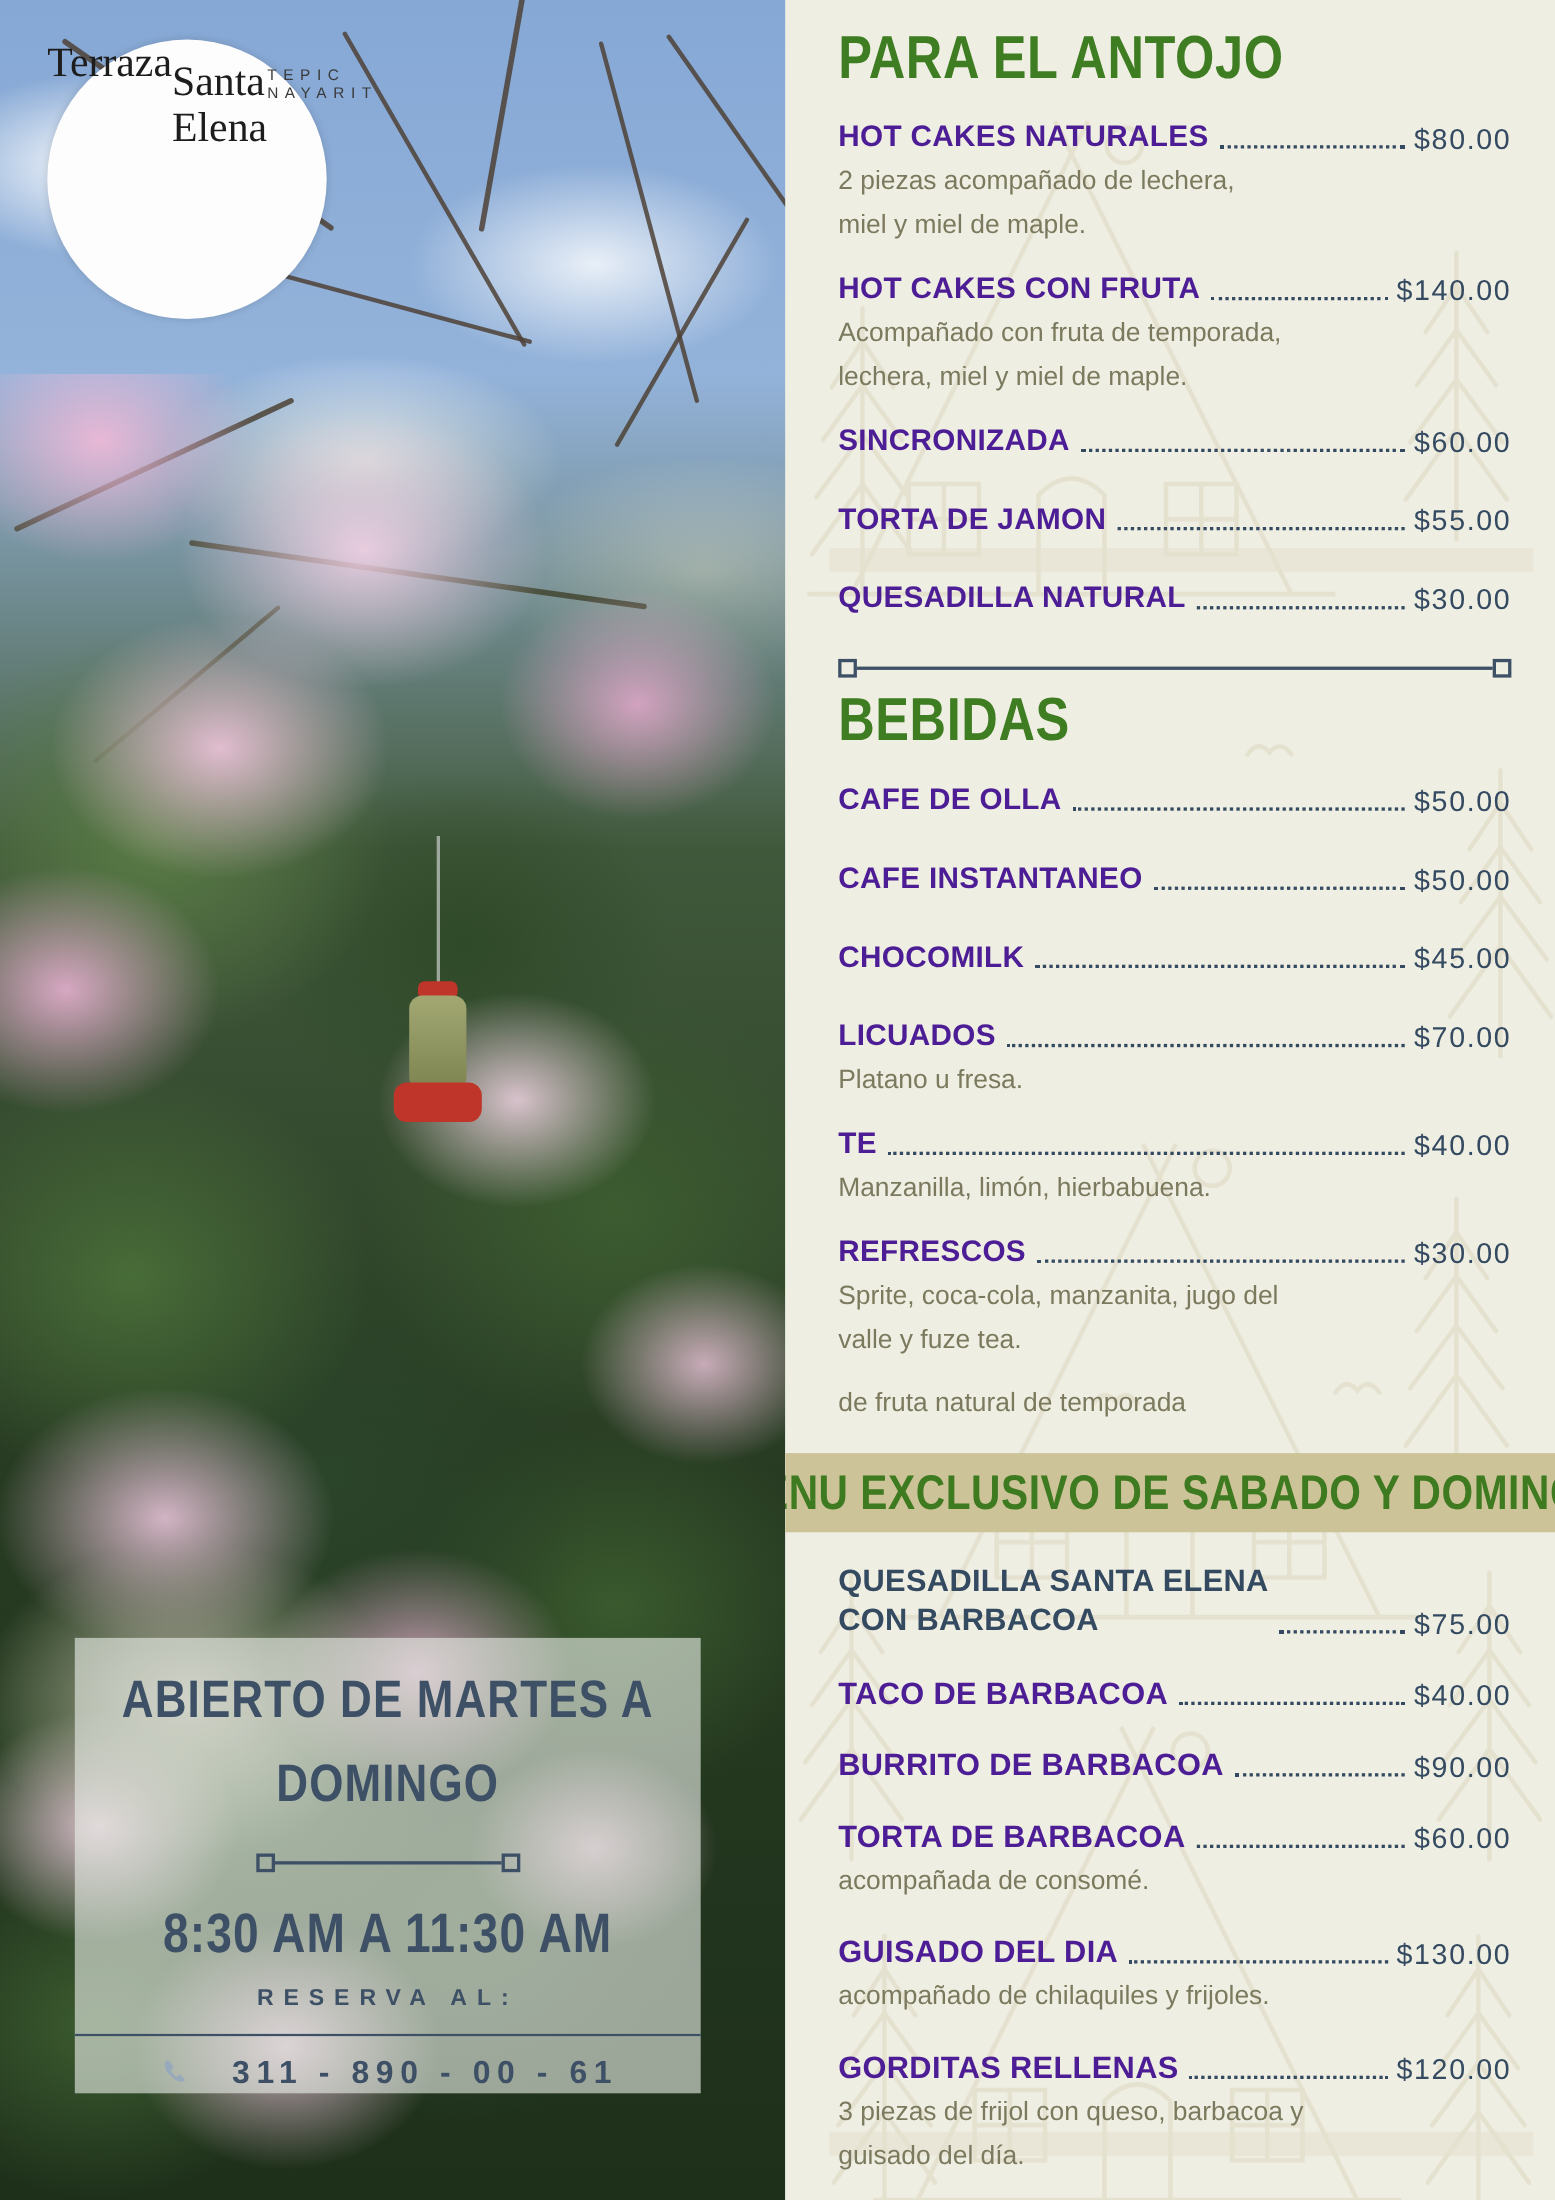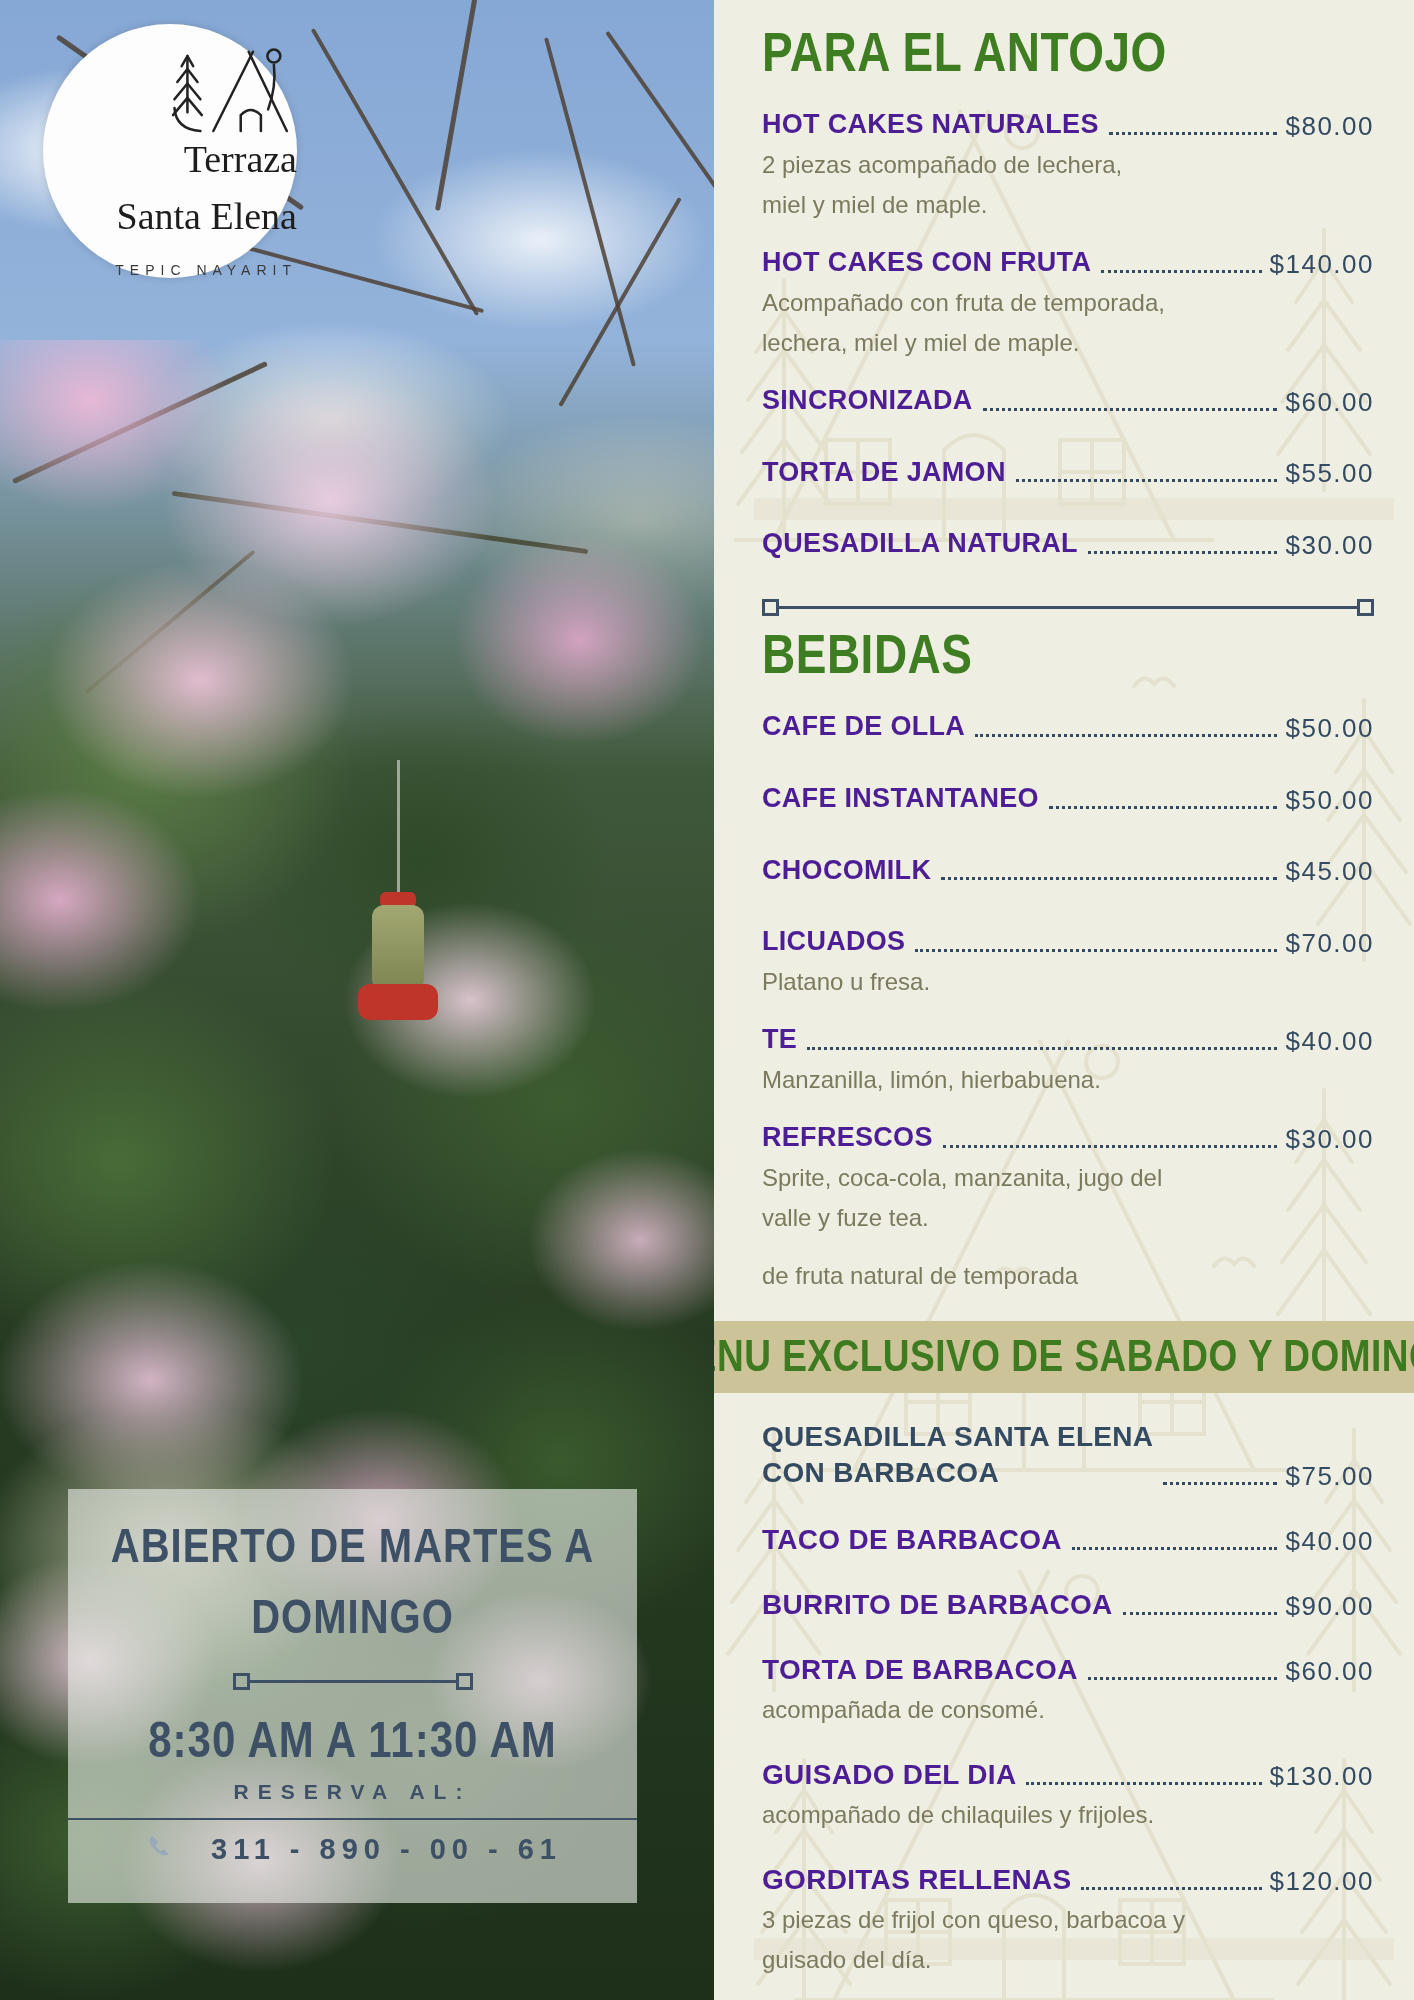--- a/index.html
+++ b/index.html
@@ -40,30 +40,30 @@
       radial-gradient(300px 260px at 420px 1400px, #2f4a28, rgba(47,74,40,0) 72%),
       radial-gradient(260px 220px at 90px 1500px,  #3c5c30, rgba(60,92,48,0) 72%),
       linear-gradient(180deg, rgba(62,88,48,0) 0%, rgba(52,76,40,.9) 26%, rgba(36,56,30,.98) 60%, rgba(30,48,26,1) 100%);}
   .feeder-wire{position:absolute;left:397px;top:760px;width:3px;height:150px;background:rgba(215,215,215,.65);}
   .feeder-bottle{position:absolute;left:372px;top:905px;width:52px;height:86px;border-radius:12px;
       background:linear-gradient(180deg,#a3a873,#7d8450);}
   .feeder-cap{position:absolute;left:380px;top:892px;width:36px;height:16px;border-radius:6px;background:#c03529;}
   .feeder-base{position:absolute;left:358px;top:984px;width:80px;height:36px;border-radius:12px;background:#c03529;}
 
   
-  .logo{position:absolute;left:43px;top:24px;width:254px;height:254px;border-radius:50%;background:#fdfdfd;
-        box-shadow:0 0 8px rgba(0,0,0,.15);display:flex;flex-direction:column;align-items:flex-end;justify-content:flex-start;}
+  .logo{position:absolute;left:43px;top:36px;width:254px;height:254px;border-radius:50%;background:#fdfdfd;
+        box-shadow:0 0 8px rgba(0,0,0,.15);display:flex;flex-direction:row;align-items:flex-start;justify-content:flex-start;}
   .logo svg{margin-top:22px;}
   .logo .t1{font-family:"Liberation Serif", serif;font-size:38px;color:#1d1d1d;line-height:1.0;margin-top:2px;}
   .logo .t2{font-family:"Liberation Serif", serif;font-size:38px;color:#1d1d1d;line-height:1.1;margin-top:18px;}
   .logo .t3{font-size:14px;letter-spacing:6px;color:#3a3a3a;margin-top:24px;}
 
   
   .info-box{position:absolute;left:68px;top:1489px;width:569px;height:414px;
-      background:rgba(233,237,231,.62);color:#3d5066;display:flex;flex-direction:column;align-items:center;}
+      background:rgba(233,237,231,.62);color:#3d5066;display:flex;flex-direction:column;align-items:center;justify-content:space-between;}
   .cond{display:inline-block;transform:scaleY(1.2);font-weight:700;}
   .info-line1{font-size:40px;margin-top:34px;letter-spacing:1px;}
   .info-line2{font-size:40px;margin-top:26px;letter-spacing:1px;}
   .idivider{display:flex;align-items:center;margin-top:34px;width:240px;}
   .mline{flex:1;height:0;border-top:3px solid #3d5066;}
   .sq{width:11px;height:11px;border:3px solid #3d5066;background:transparent;flex:0 0 auto;}
   .hours{font-size:42px;margin-top:26px;letter-spacing:1px;}
   .reserva{font-size:21px;font-weight:700;letter-spacing:9px;margin-top:16px;}
   .iline{width:100%;height:0;border-top:2px solid #3d5066;margin-top:14px;}
   .phone-row{display:flex;align-items:center;gap:34px;margin-top:12px;}

